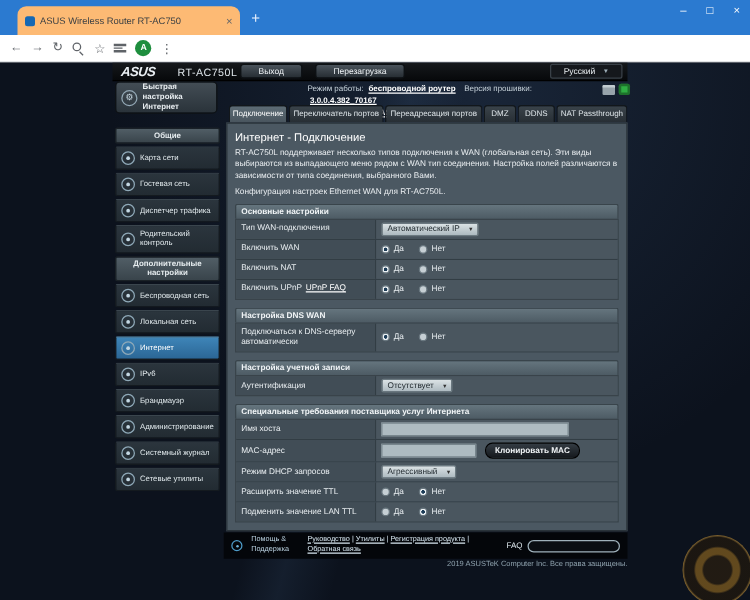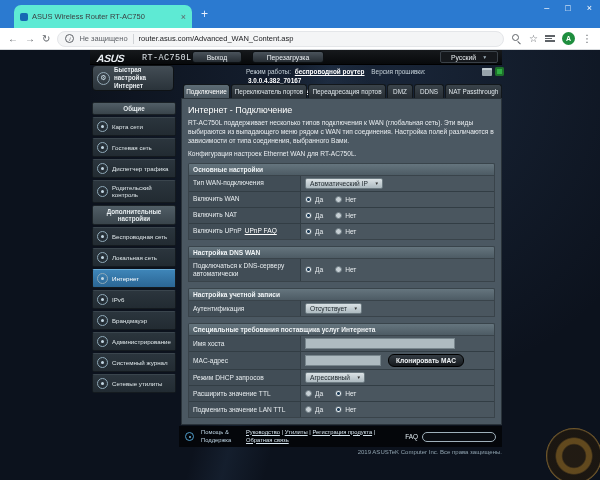--- a/index.html
+++ b/index.html
@@ -1,21 +1,21 @@
 <!DOCTYPE html>
 <html><head>
 <meta charset="utf-8">
 <style>
   * { margin:0; padding:0; box-sizing:border-box; font-family:"Liberation Sans", sans-serif; }
   html,body { width:600px; height:480px; }
   body { position:relative; background:#0c121d; overflow:hidden; }
 
   
   .titlebar { position:absolute; left:0; top:0; width:600px; height:28px; background:#2b7ad0; }
-  .tab { position:absolute; left:14px; top:5px; width:178px; height:23px; background:#5eead4;
+  .tab { position:absolute; left:14px; top:5px; width:178px; height:23px; background:#fdba74;
          border-radius:7px 7px 0 0; display:flex; align-items:center; gap:4px; padding:0 6px; }
   .favicon { width:8px; height:8px; background:#1668b3; border-radius:2px; flex-shrink:0; }
   .tab-title { flex:1; font-size:7.5px; color:#3c4043; white-space:nowrap; overflow:hidden; }
   .tab-close { font-size:9px; color:#5f6368; }
   .newtab { position:absolute; left:201px; top:7px; color:#e8f0fe; font-size:12px; }
   .win-controls { position:absolute; right:8px; top:3px; display:flex; gap:16px; color:#fff; font-size:9px; }
 
   .addressbar { position:absolute; left:0; top:28px; width:600px; height:22px; background:#fff;
                 display:flex; align-items:center; gap:7px; padding:0 8px; border-bottom:1px solid #d7dadd; }
   .nav-icon { color:#5f6368; font-size:10px; line-height:1; }
@@ -43,21 +43,21 @@
   .page { position:absolute; left:0; top:50px; width:600px; height:430px; background:#0c121d; overflow:hidden; }
   .page::before { content:""; position:absolute; inset:0;
       background: radial-gradient(ellipse at 65% 5%, rgba(70,105,150,.22), transparent 55%),
                   linear-gradient(105deg, transparent 42%, rgba(95,140,190,.10) 47%, transparent 53%); }
 
   
   .app-header { position:absolute; left:90px; top:0; width:412px; height:15px;
       background:linear-gradient(#16191c,#07090b); border-bottom:1px solid #000; }
   .brand { position:absolute; left:7px; top:2px; font-size:10.5px; font-weight:bold; font-style:italic;
            letter-spacing:-.5px; color:#e9eef2; transform:skewX(-6deg); }
-  .model { position:absolute; left:52px; top:3px; font-size:8.5px; color:#dde4e9; letter-spacing:.4px;font-family:Liberation Mono, monospace; }
+  .model { position:absolute; left:52px; top:3px; font-size:8.5px; color:#dde4e9; letter-spacing:.4px; }
   .hbtn { position:absolute; top:1px; height:12px; background:linear-gradient(#4a535b,#262d33);
           border:1px solid #0d1114; border-radius:3px; color:#eef2f5; font-size:6.8px;
           display:flex; align-items:center; justify-content:center; }
   .lang { position:absolute; right:4px; top:1px; width:58px; height:12px; background:#15181c;
           border:1px solid #3a4148; border-radius:2px; color:#e7ecef; font-size:6.8px;
           display:flex; align-items:center; justify-content:center; gap:6px; }
   .lang .arr { font-size:5px; color:#9fb0ba; }
 
   
   .status { position:absolute; left:246px; top:17px; width:230px; font-size:6.4px; color:#c7d3db; line-height:1.45; }
@@ -162,26 +162,20 @@
     <span>–</span>
     <span>□</span>
     <span>×</span>
   </div>
 </div>
 
 <div class="addressbar">
   <span class="nav-icon">←</span>
   <span class="nav-icon">→</span>
   <span class="nav-icon">↻</span>
-  <div class="omnibox">
-    <span class="info-icon">i</span>
-    <span class="sec-text">Не защищено</span>
-    <span class="vdiv"></span>
-    <span class="url">router.asus.com/Advanced_WAN_Content.asp</span>
-  </div>
   <span class="mag"></span>
   <span class="star">☆</span>
   <span class="ext-icon">
       <i></i>
       <i></i>
       <i></i>
     </span>
   <span class="avatar">A</span>
   <span class="dots">⋮</span>
 </div>

